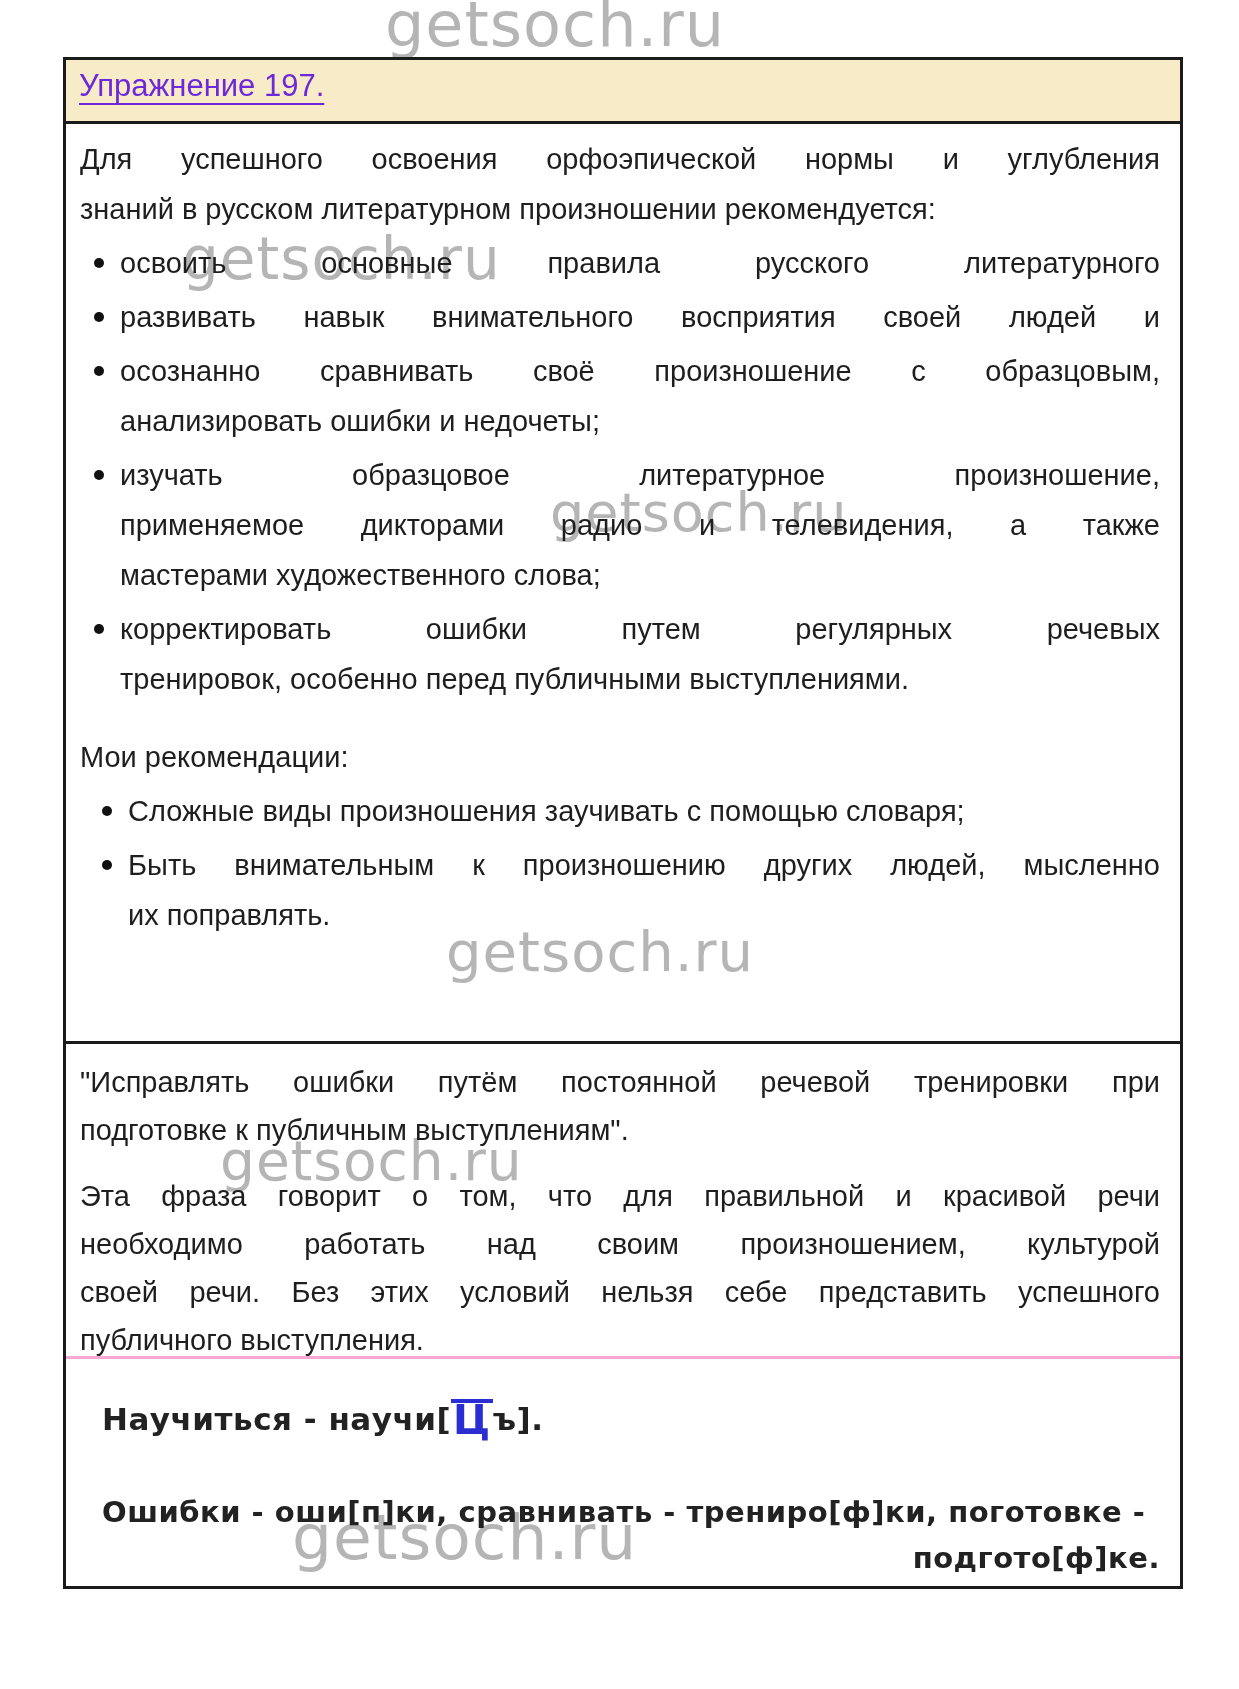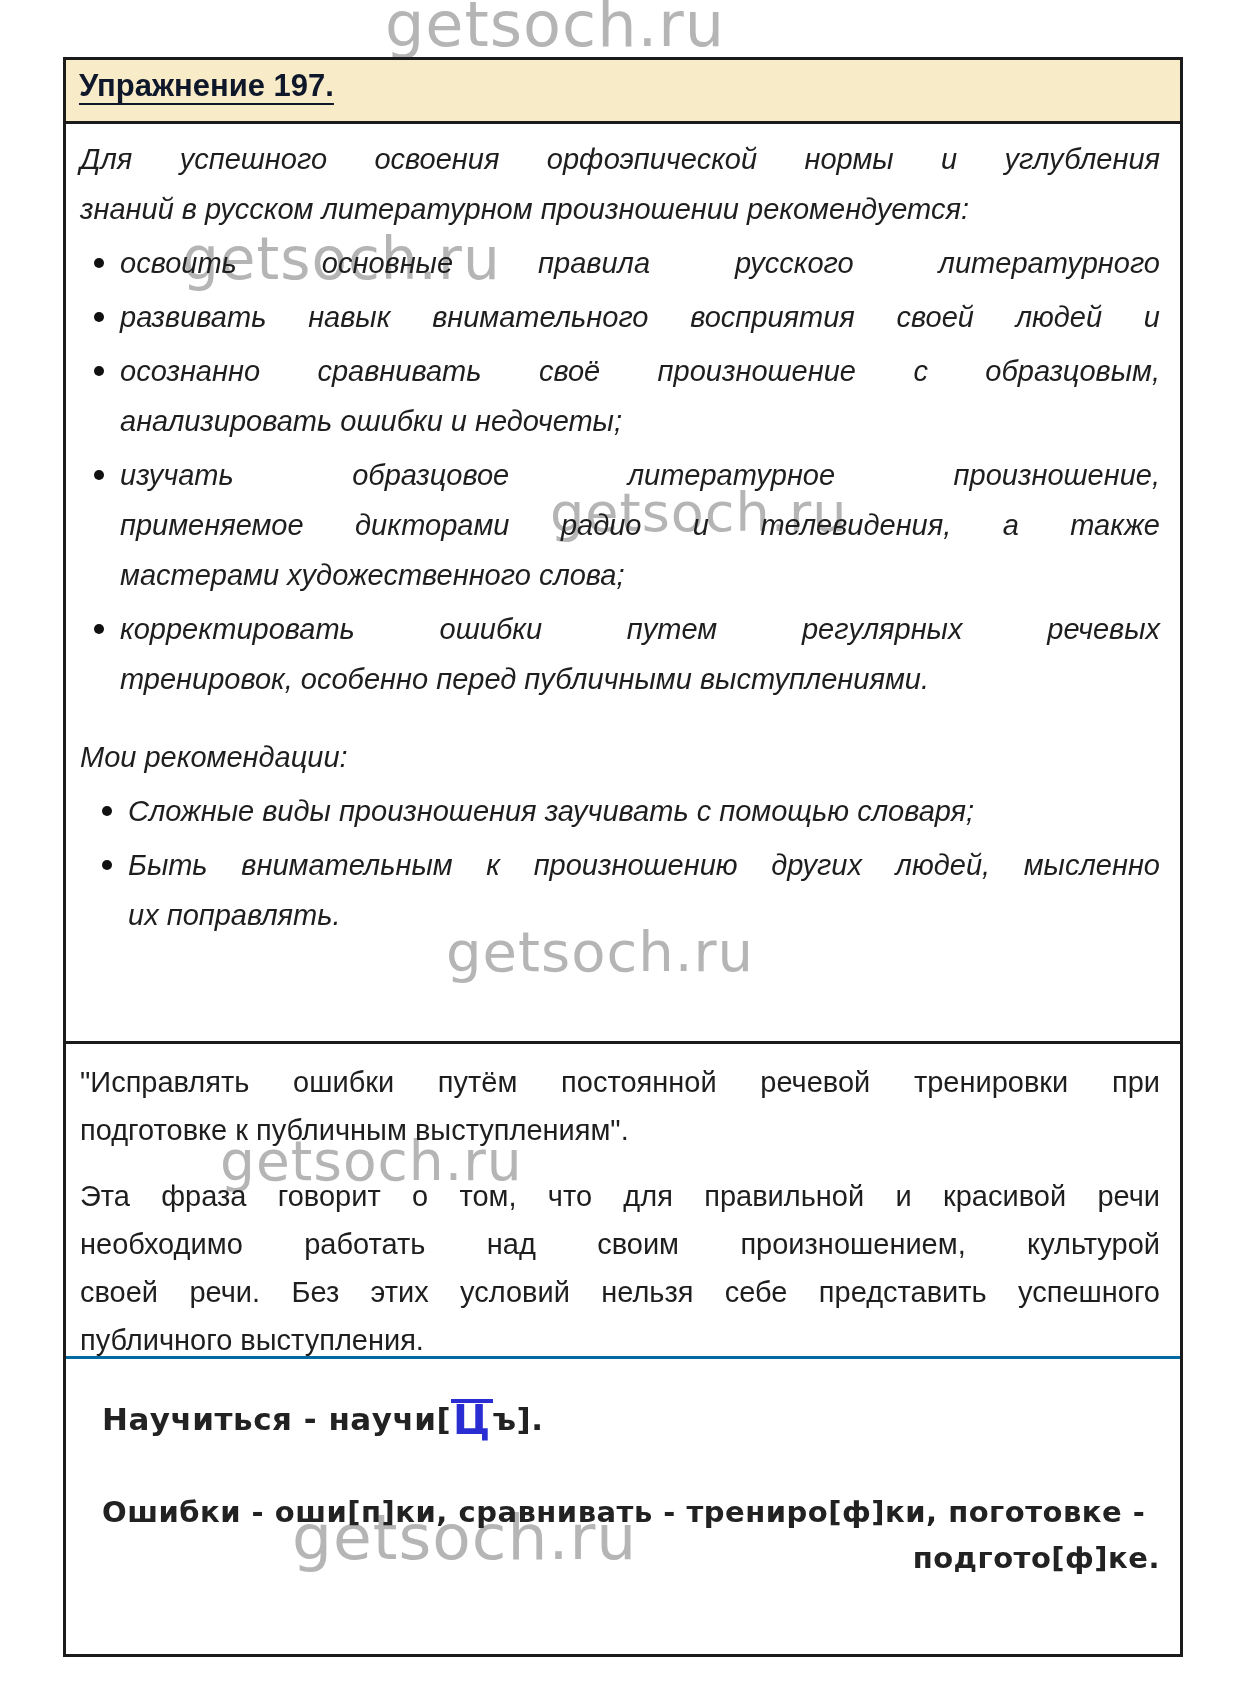--- a/index.html
+++ b/index.html
@@ -23,28 +23,28 @@
   
   .box{
     position:absolute;left:63px;top:57px;width:1114px;z-index:1;
     border:3px solid #1b1b1b;background:transparent;
   }
   .hdr{
     height:64px;background:#f8ecc8;border-bottom:3px solid #1b1b1b;
     padding:8px 0 0 13px;box-sizing:border-box;
   }
   .hdr .title{
-    font-size:31px;font-weight:700;color:#0f172a;
+    font-size:31px;font-weight:400;color:#6d28d9;
     text-decoration:underline;text-underline-offset:7px;text-decoration-thickness:2px;
   }
   .sec{box-sizing:border-box;position:relative;}
-  .sec1{height:917px;padding:10px 20px 0 14px;font-style:italic;}
+  .sec1{height:917px;padding:10px 20px 0 14px;}
   .sec2{height:315px;border-top:3px solid #1b1b1b;padding:14px 20px 0 14px;}
   .sec3{
-    height:298px;border-top:3px solid #0369a1;padding:38px 20px 0 36px;
+    height:230px;border-top:3px solid #f9a8d4;padding:38px 20px 0 36px;
     font-family:"DejaVu Sans", sans-serif;font-weight:600;color:#222;
   }
   
   .line{font-size:29px;line-height:50px;white-space:normal;}
   .sec2 .line{line-height:48px;}
   .jl{text-align:justify;text-align-last:justify;}
   .ll{text-align:left;}
   .para{margin:0 0 4px 0;}
   .spacer{height:24px;}
   .bullet{display:flex;margin:0 0 4px 0;}

